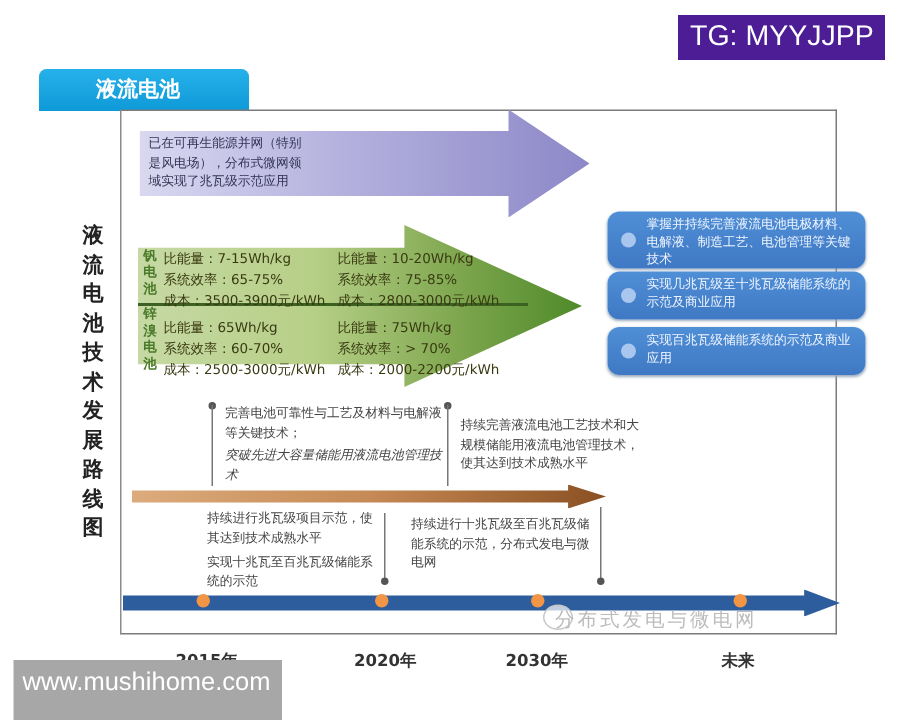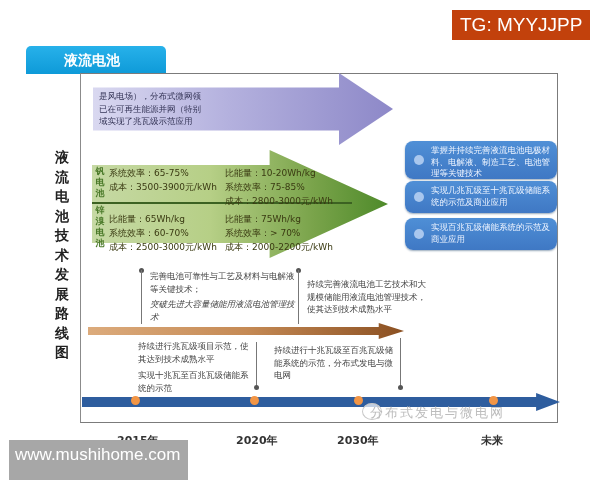--- a/index.html
+++ b/index.html
@@ -1,21 +1,21 @@
 <!DOCTYPE html>
 <html><head>
   <meta charset="utf-8">
   <style>
     * { box-sizing: border-box; margin: 0; padding: 0; }
     html, body { width: 600px; height: 480px; background: #ffffff; overflow: hidden; }
     body { position: relative; font-family: "DejaVu Sans", "Liberation Sans", sans-serif; }
 
     .wm-top {
       position: absolute; left: 452px; top: 10px; width: 138px; height: 30px;
-      background: #c2410c; color: #ffffff; font-family: "Liberation Sans", sans-serif;
+      background: #4c1d95; color: #ffffff; font-family: "Liberation Sans", sans-serif;
       font-size: 19px; line-height: 30px; padding-left: 8px;
     }
     .wm-bottom {
       position: absolute; left: 9px; top: 440px; width: 179px; height: 40px;
       background: #a7a7a7; color: #ffffff; font-family: "Liberation Sans", sans-serif;
       font-size: 17px; line-height: 30px; padding-left: 6px;
     }
 
     .title-tab {
       position: absolute; left: 26px; top: 46px; width: 140px; height: 28px;
@@ -60,21 +60,21 @@
       position: absolute; width: 12px; font-size: 9px; line-height: 11px; color: #4b7a2a;
       font-weight: bold; text-align: center;
     }
     .spec {
       position: absolute; font-size: 9px; line-height: 14px; color: #3a3a12; white-space: nowrap;
     }
     .spec div { height: 14px; }
 
     
     .goal {
-      position: absolute; left: 405px; width: 152px;
+      position: absolute; left: 405px; width: 172px;
       background: linear-gradient(#4f8fd6, #3f78c4); border-radius: 8px;
       color: #eef4ff; font-size: 8.5px; line-height: 11.5px;
       padding: 4px 6px 4px 26px; box-shadow: 0 1px 2px #9ab;
     }
     .goal .dot {
       position: absolute; left: 9px; top: 50%; width: 10px; height: 10px; margin-top: -5px;
       border-radius: 50%; background: #a9c7ee;
     }
 
     
@@ -130,41 +130,42 @@
   <span>术</span>
   <span>发</span>
   <span>展</span>
   <span>路</span>
   <span>线</span>
   <span>图</span>
 </div>
 
 <div class="purple-arrow"></div>
 <div class="purple-text">
+  <div>已在可再生能源并网（特别</div>
   <div>是风电场），分布式微网领</div>
-  <div>已在可再生能源并网（特别</div>
   <div>域实现了兆瓦级示范应用</div>
 </div>
 
 <div class="green-arrow"></div>
 <div class="green-divider"></div>
 
 <div class="green-label" style="left:94px; top:166px;">
   <div>钒</div>
   <div>电</div>
   <div>池</div>
 </div>
 <div class="green-label" style="left:94px; top:205px;">
   <div>锌</div>
   <div>溴</div>
   <div>电</div>
   <div>池</div>
 </div>
 
 <div class="spec" style="left:109px; top:166px;">
+  <div>比能量：7-15Wh/kg</div>
   <div>系统效率：65-75%</div>
   <div>成本：3500-3900元/kWh</div>
 </div>
 <div class="spec" style="left:225px; top:166px;">
   <div>比能量：10-20Wh/kg</div>
   <div>系统效率：75-85%</div>
   <div>成本：2800-3000元/kWh</div>
 </div>
 <div class="spec" style="left:109px; top:212px;">
   <div>比能量：65Wh/kg</div>

